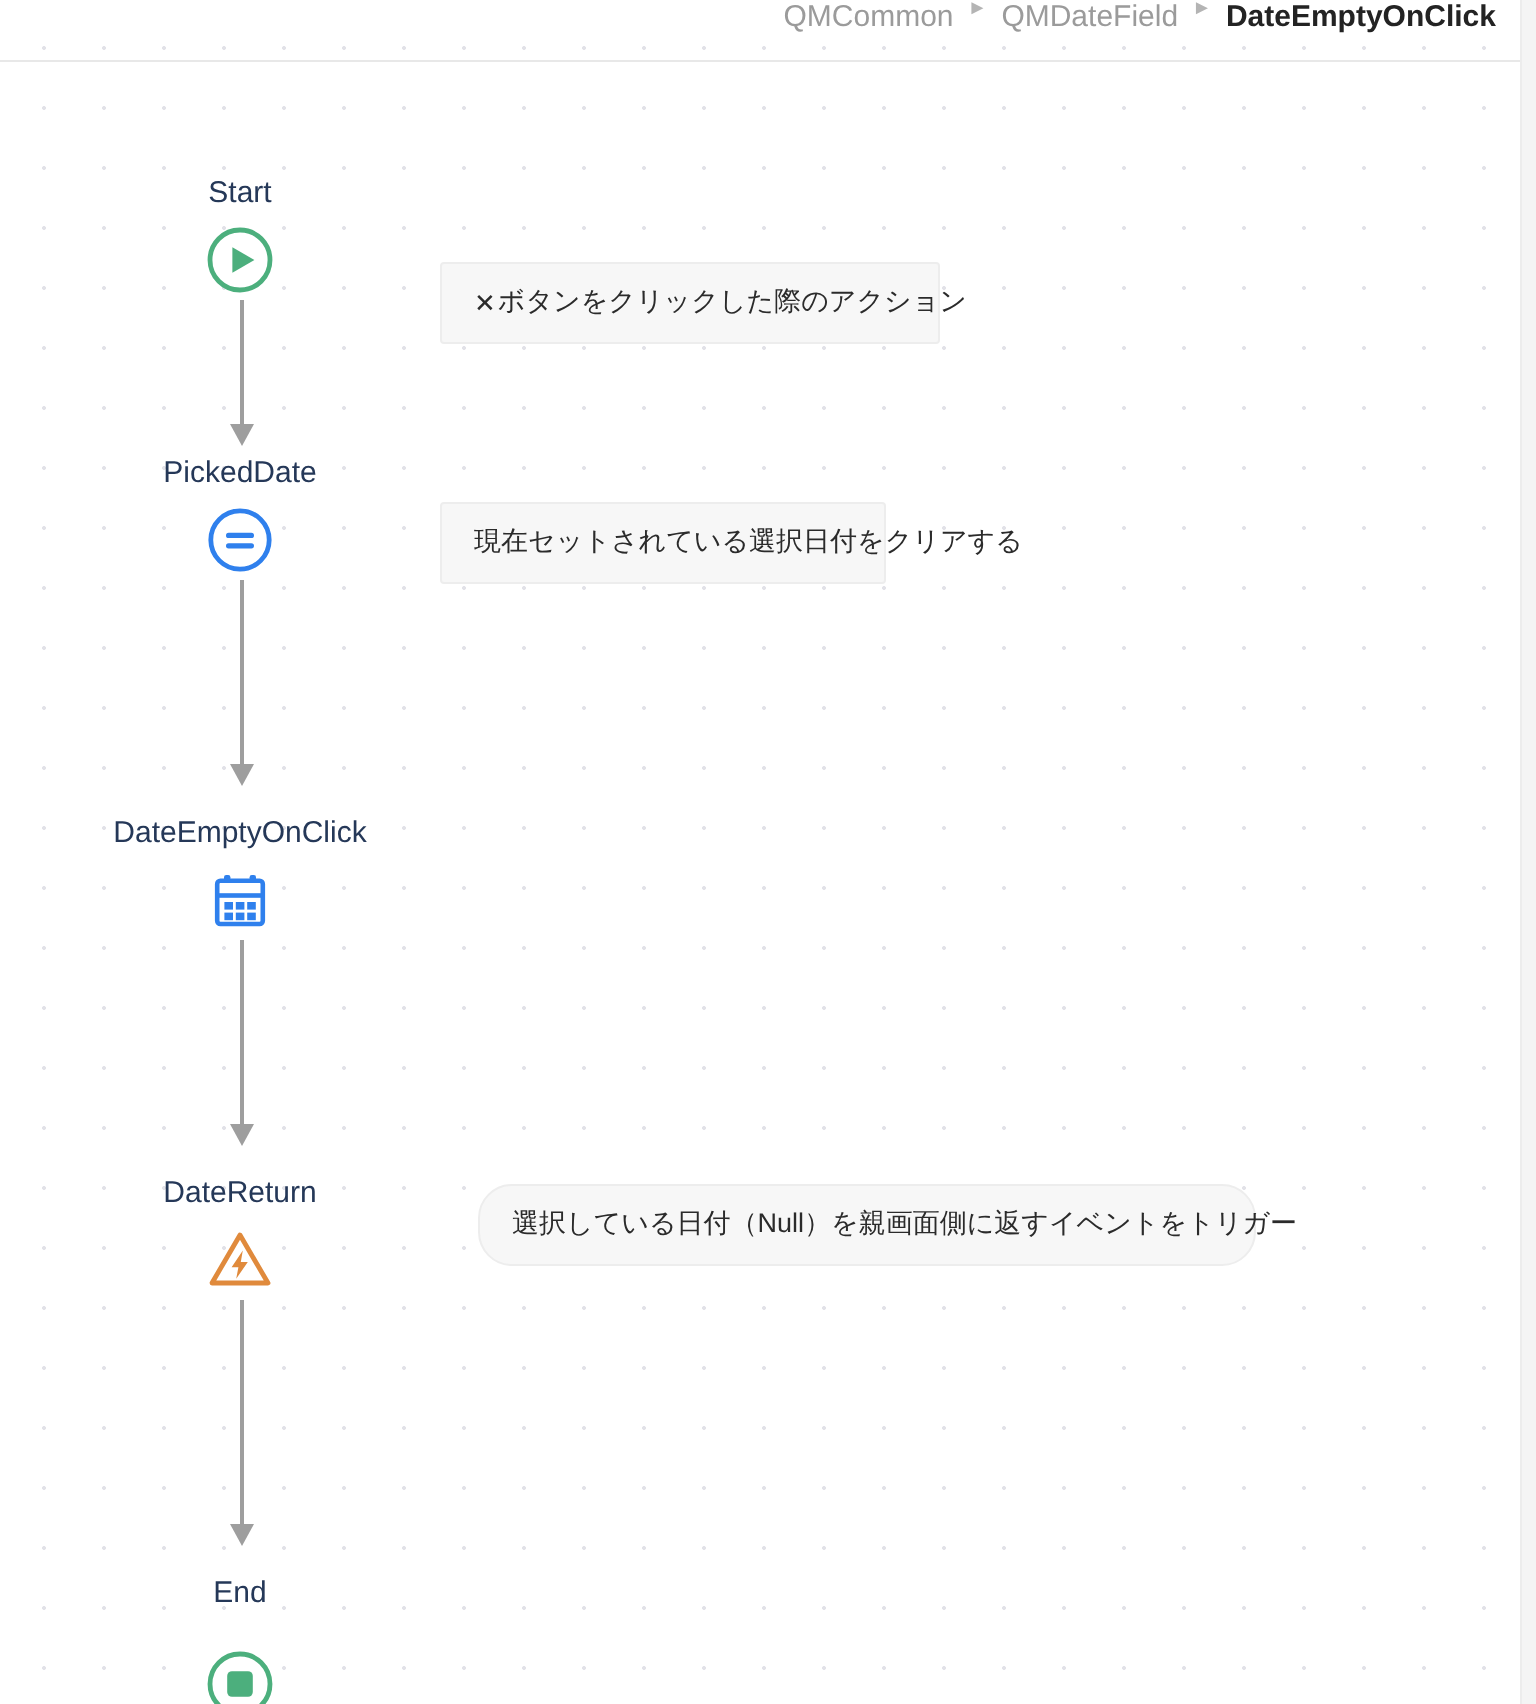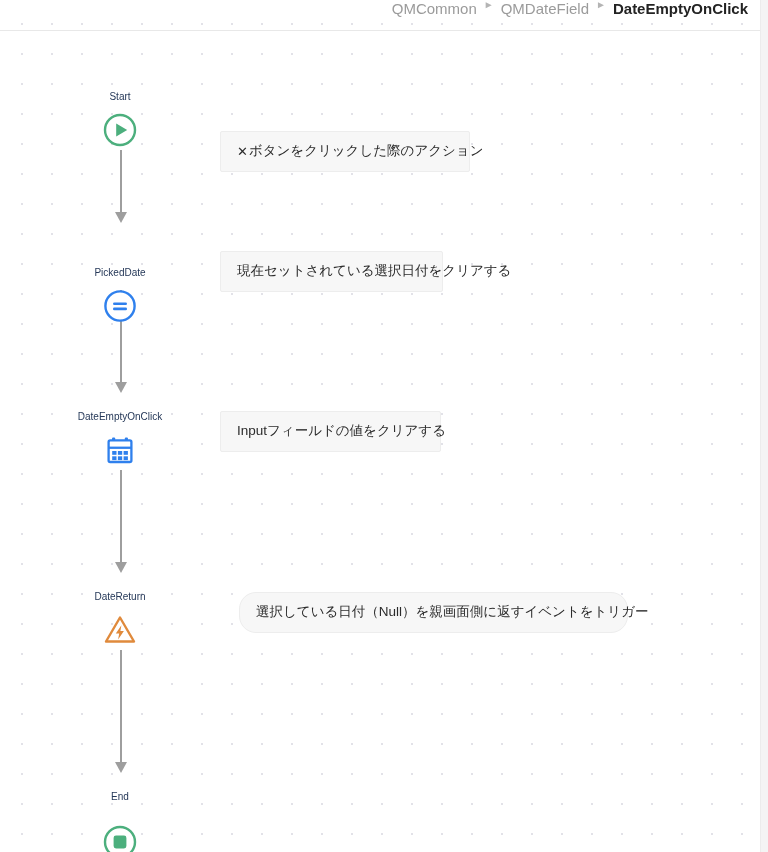--- a/index.html
+++ b/index.html
@@ -120,21 +120,21 @@
   .node {
     position: absolute;
     z-index: 10;
     display: flex;
     flex-direction: column;
     align-items: center;
     width: 200px;
     margin-left: -100px;
   }
   .node-label {
-    font-size: 10px;
+    font-size: 15px;
     color: #253858;
     line-height: 18px;
     margin-bottom: 6px;
     white-space: nowrap;
   }
   .node-icon {
     width: 36px;
     height: 36px;
     display: block;
     cursor: pointer;
@@ -188,21 +188,21 @@
   </div>
 
   <div class="node" style="left:120px; top:88px;">
     <div class="node-label">Start</div>
     <svg class="node-icon" viewBox="0 0 36 36">
       <circle cx="18" cy="18" r="15" fill="#ffffff" stroke="#4caf7d" stroke-width="2.4"></circle>
       <path d="M14.2 11.6 L25.2 18 L14.2 24.4 Z" fill="#4caf7d"></path>
     </svg>
   </div>
 
-  <div class="node" style="left:120px; top:228px;margin-top:36px;">
+  <div class="node" style="left:120px; top:228px;">
     <div class="node-label">PickedDate</div>
     <svg class="node-icon" viewBox="0 0 36 36">
       <circle cx="18" cy="18" r="14.6" fill="#ffffff" stroke="#2f80ed" stroke-width="2.4"></circle>
       <rect x="11" y="14.4" width="14" height="2.6" rx="1.3" fill="#2f80ed"></rect>
       <rect x="11" y="19.6" width="14" height="2.6" rx="1.3" fill="#2f80ed"></rect>
     </svg>
   </div>
 
   <div class="node" style="left:120px; top:408px;">
     <div class="node-label">DateEmptyOnClick</div>
@@ -238,23 +238,20 @@
 
   <div class="comment" style="left:220px; top:131px; width:250px; height:41px;">
     <span class="mark">✕</span>
     <span>ボタンをクリックした際のアクション</span>
   </div>
 
   <div class="comment" style="left:220px; top:251px; width:223px; height:41px;text-align:right;">
     <span>現在セットされている選択日付をクリアする</span>
   </div>
 
-  <div class="comment" style="left:220px; top:411px; width:221px; height:41px;">
-    <span>Inputフィールドの値をクリアする</span>
-  </div>
 
   <div class="comment" style="left:239px; top:592px; width:389px; height:41px;border-radius:17px;">
     <span>選択している日付（Null）を親画面側に返すイベントをトリガー</span>
   </div>
 
   <div id="header-rule"></div>
 
   <div id="breadcrumb">
     <span class="crumb">QMCommon</span>
     <span class="sep">►</span>

